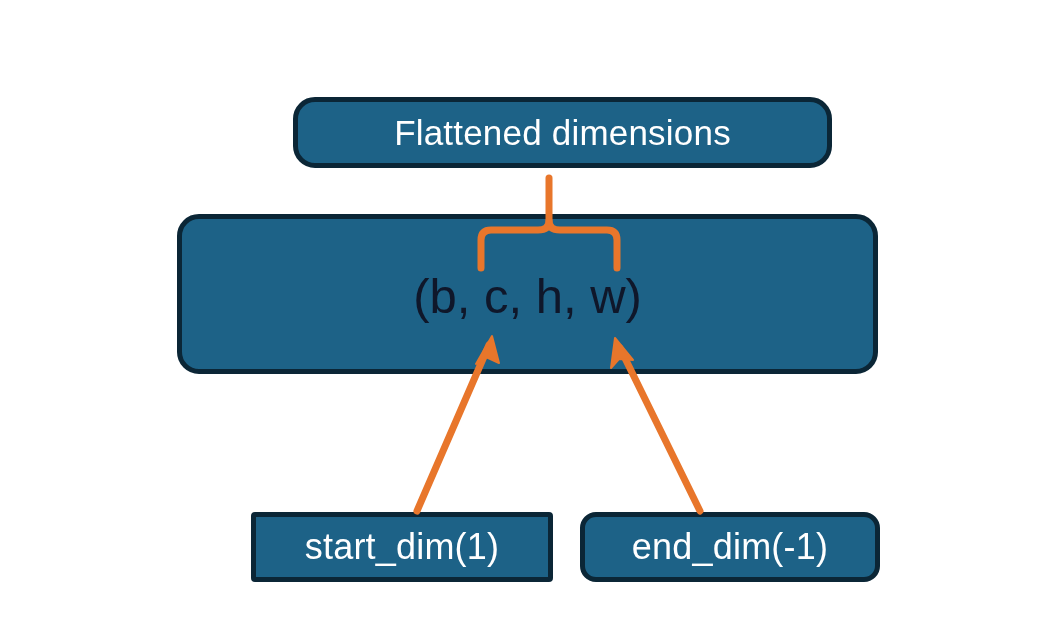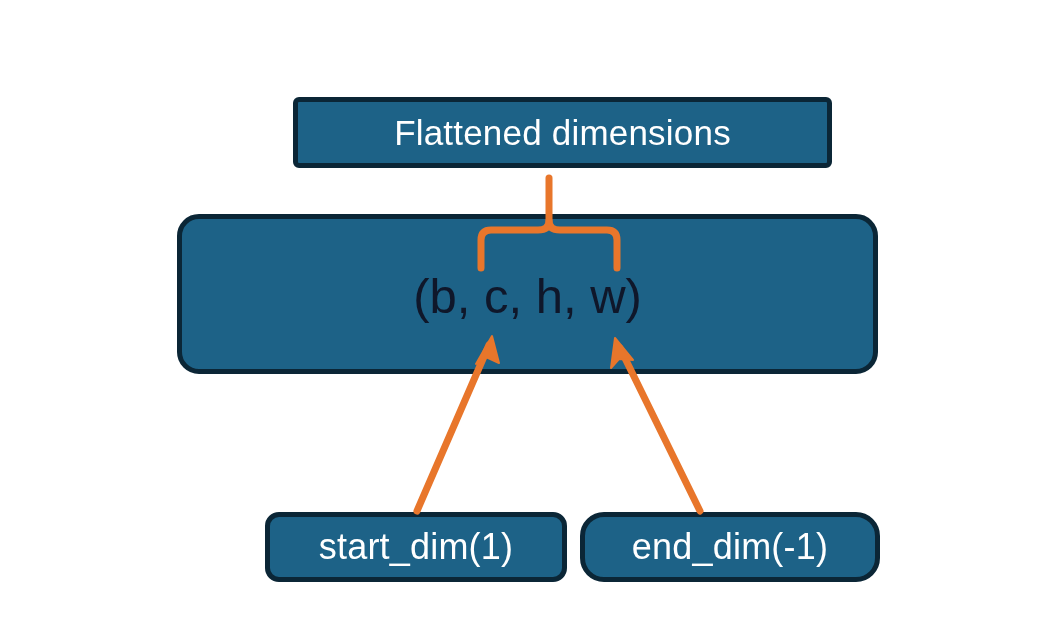--- a/index.html
+++ b/index.html
@@ -28,47 +28,47 @@
     font-weight: 400;
     letter-spacing: 0.2px;
     white-space: nowrap;
   }
   #node-flattened {
     left: 293px;
     top: 97px;
     width: 539px;
     height: 71px;
     font-size: 35px;
-    border-radius: 6px;
+    border-radius: 22px;
   }
   #node-shape {
     left: 177px;
     top: 214px;
     width: 701px;
     height: 160px;
     font-size: 49px;
     border-radius: 22px;
     align-items: flex-start;
     padding-top: 62px;
   }
   #node-start-dim {
-    left: 265px;
+    left: 251px;
     top: 512px;
     width: 302px;
     height: 70px;
     font-size: 36px;
-    border-radius: 14px;
+    border-radius: 4px;
   }
   #node-end-dim {
     left: 580px;
     top: 512px;
     width: 300px;
     height: 70px;
     font-size: 36px;
-    border-radius: 24px;
+    border-radius: 16px;
   }
   #overlay {
     position: absolute;
     left: 0;
     top: 0;
     width: 1038px;
     height: 632px;
     pointer-events: none;
   }
   .shape-label {

